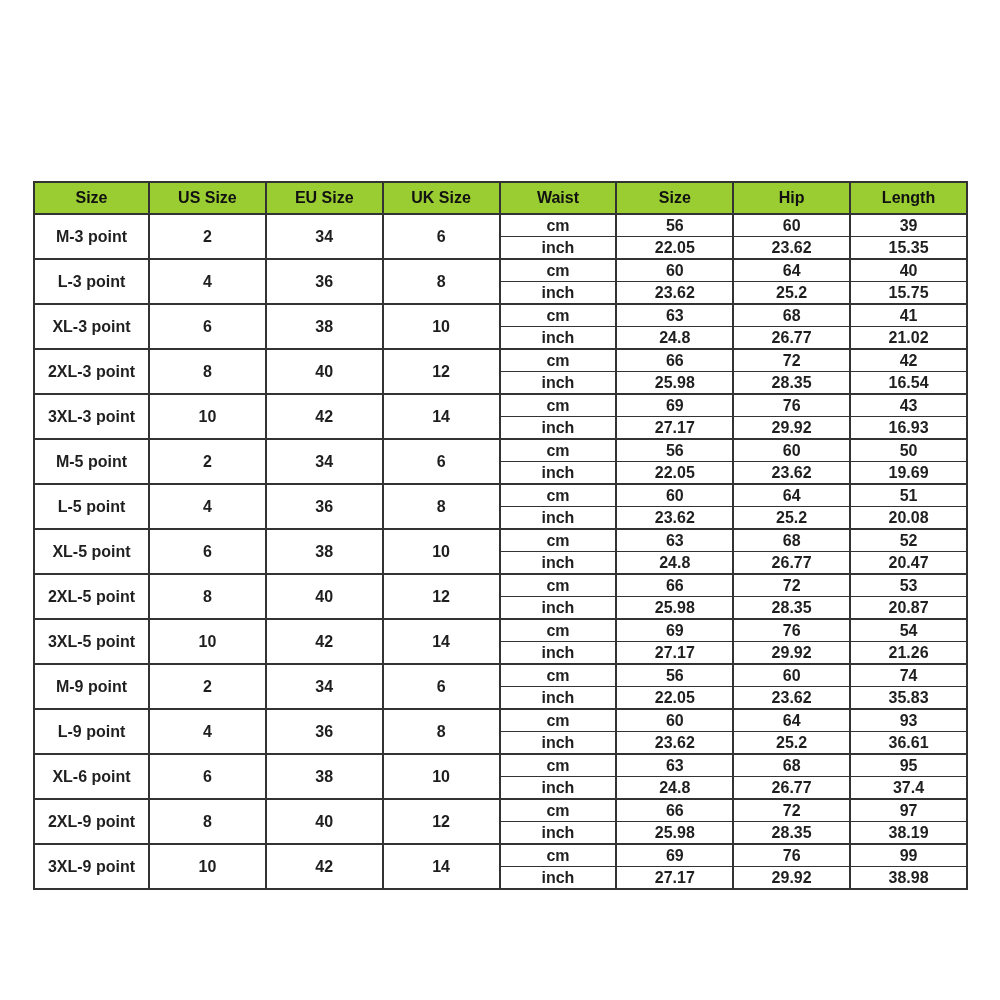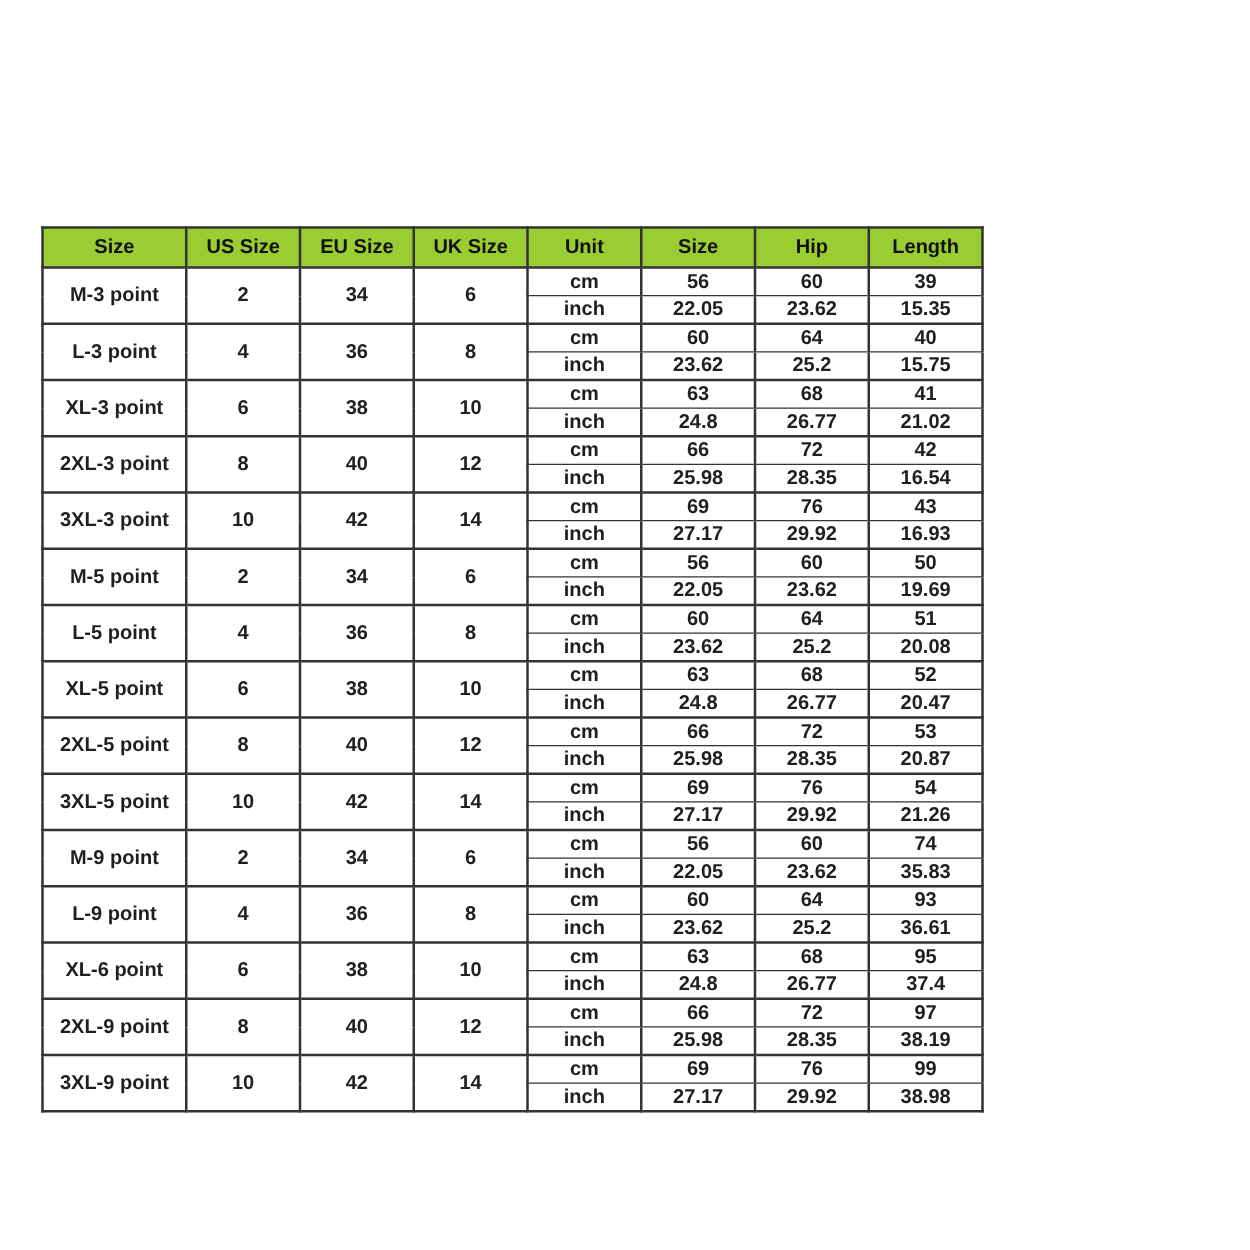--- a/index.html
+++ b/index.html
@@ -11,21 +11,21 @@
     position: relative;
   }
   .table-wrap {
     position: absolute;
     left: 33px;
     top: 181px;
   }
   table.size-chart {
     border-collapse: collapse;
     table-layout: fixed;
-    width: 754px;
+    width: 935px;
   }
   col.size-col { width: 115px; }
   th, td {
     border: 2px solid var(--border, #333333);
     text-align: center;
     vertical-align: middle;
     padding: 0;
     font-weight: bold;
     font-size: 16px;
     line-height: 1.1;
@@ -56,21 +56,21 @@
         <col>
         <col>
         <col>
     </colgroup>
     <thead>
       <tr>
         <th>Size</th>
         <th>US Size</th>
         <th>EU Size</th>
         <th>UK Size</th>
-        <th>Unit</th>
+        <th>Waist</th>
         <th>Size</th>
         <th>Hip</th>
         <th>Length</th>
       </tr>
     </thead>
     <tbody id="size-rows">
         <tr>
           <td rowspan="2">M-3 point</td>
           <td rowspan="2">2</td>
           <td rowspan="2">34</td>

